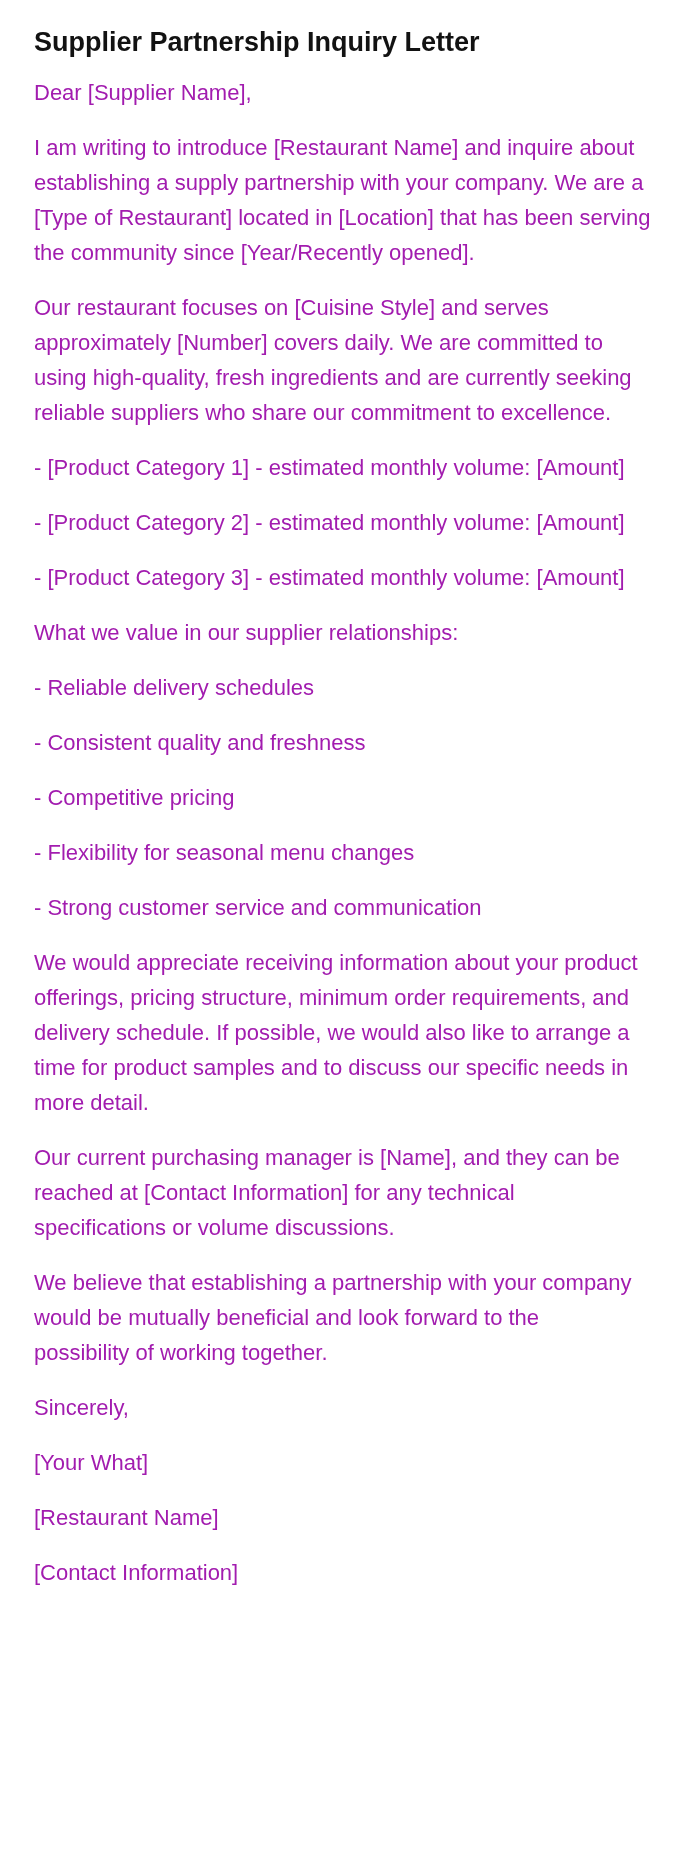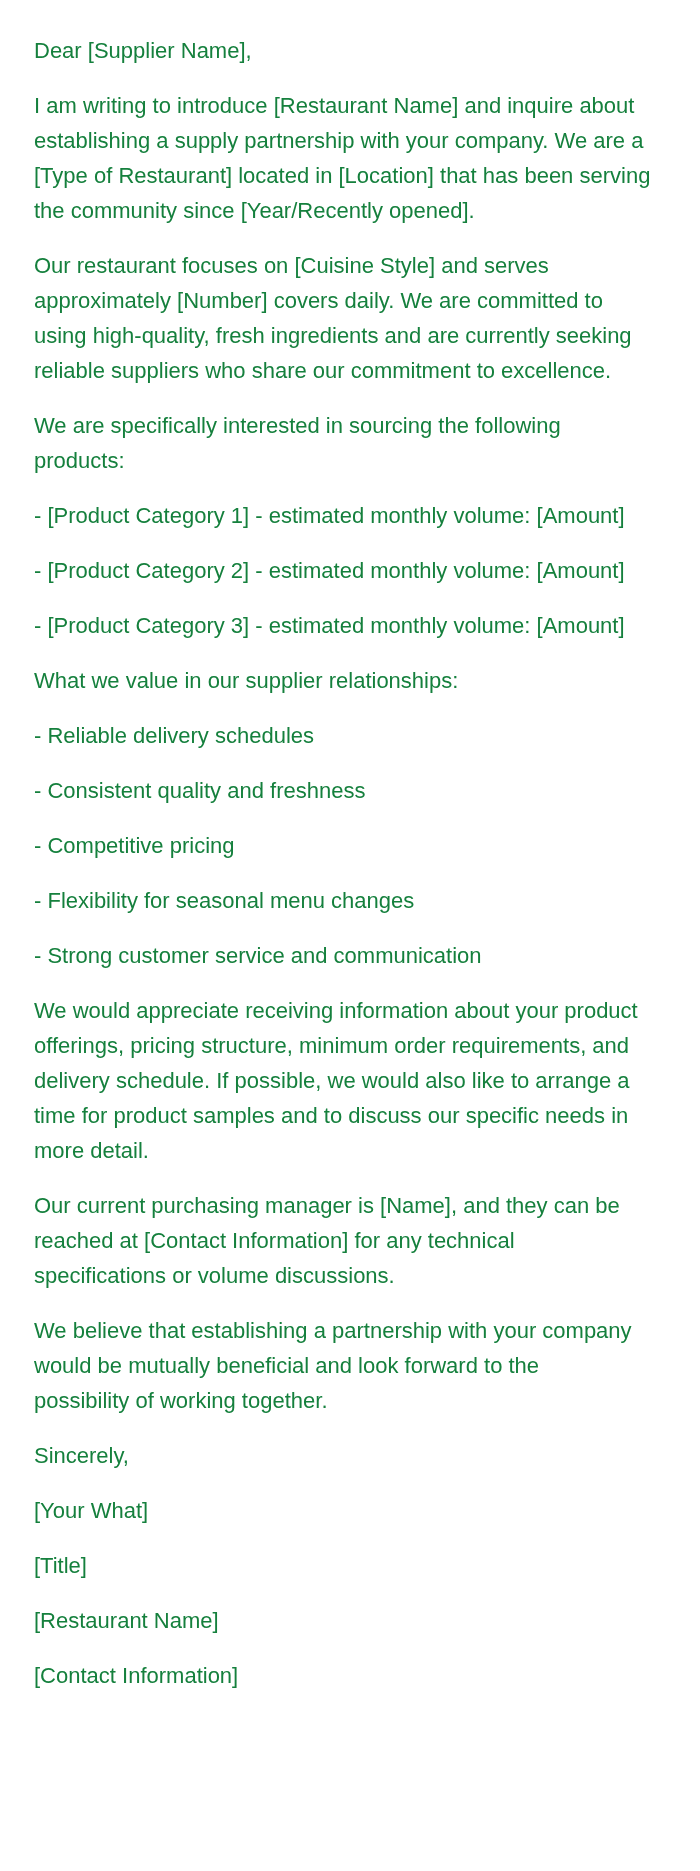--- a/index.html
+++ b/index.html
@@ -22,40 +22,39 @@
     font-size: 27px;
     line-height: 34px;
     font-weight: 700;
     color: #121212;
     margin: 0 0 7px 0;
   }
   .letter p {
     font-size: 22px;
     line-height: 35px;
     font-weight: 400;
-    color: #15803d;
-    margin: 8px 0 20px 0;
+    color: #a21caf;
+    margin: 16px 0 20px 0;
     white-space: pre-line;
   }
 </style>
 </head>
 <body>
 
 <div class="letter">
+  <h1 class="letter-title">Supplier Partnership Inquiry Letter</h1>
   <p>Dear [Supplier Name],</p>
   <p>I am writing to introduce [Restaurant Name] and inquire about
 establishing a supply partnership with your company. We are a
 [Type of Restaurant] located in [Location] that has been serving
 the community since [Year/Recently opened].</p>
   <p>Our restaurant focuses on [Cuisine Style] and serves
 approximately [Number] covers daily. We are committed to
 using high-quality, fresh ingredients and are currently seeking
 reliable suppliers who share our commitment to excellence.</p>
-  <p>We are specifically interested in sourcing the following
-products:</p>
   <p>- [Product Category 1] - estimated monthly volume: [Amount]</p>
   <p>- [Product Category 2] - estimated monthly volume: [Amount]</p>
   <p>- [Product Category 3] - estimated monthly volume: [Amount]</p>
   <p>What we value in our supplier relationships:</p>
   <p>- Reliable delivery schedules</p>
   <p>- Consistent quality and freshness</p>
   <p>- Competitive pricing</p>
   <p>- Flexibility for seasonal menu changes</p>
   <p>- Strong customer service and communication</p>
   <p>We would appreciate receiving information about your product
@@ -64,16 +63,15 @@
 time for product samples and to discuss our specific needs in
 more detail.</p>
   <p>Our current purchasing manager is [Name], and they can be
 reached at [Contact Information] for any technical
 specifications or volume discussions.</p>
   <p>We believe that establishing a partnership with your company
 would be mutually beneficial and look forward to the
 possibility of working together.</p>
   <p>Sincerely,</p>
   <p>[Your What]</p>
-  <p>[Title]</p>
   <p>[Restaurant Name]</p>
   <p>[Contact Information]</p>
 </div>
 
 </body></html>

